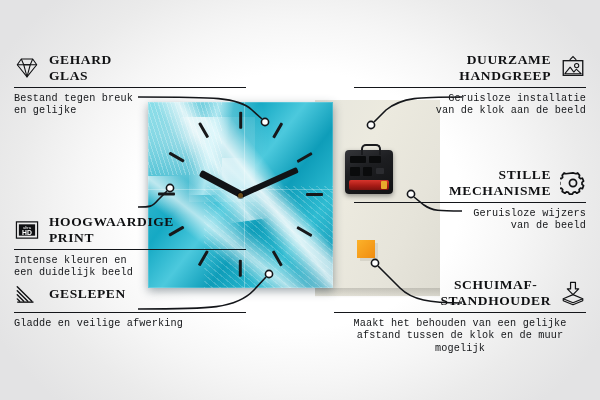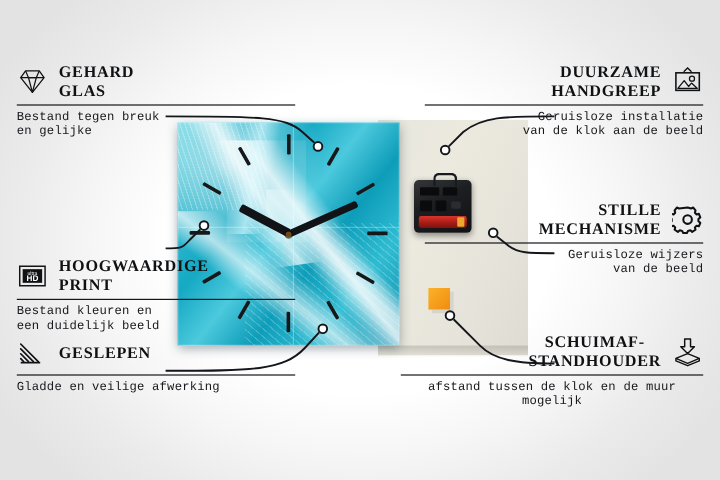--- a/index.html
+++ b/index.html
@@ -203,21 +203,21 @@
         <text x="16" y="15.2" font-family="Liberation Sans, sans-serif" font-size="5.2" fill="#ffffff" text-anchor="middle">ultra</text>
         <text x="16" y="21.6" font-family="Liberation Sans, sans-serif" font-size="8.4" font-weight="bold" fill="#ffffff" text-anchor="middle">HD</text>
       </svg>
       <div class="title">
         <div>HOOGWAARDIGE</div>
         <div>PRINT</div>
       </div>
     </div>
     <div class="rule"></div>
     <div class="desc">
-      <div>Bestand kleuren en</div>
+      <div>Intense kleuren en</div>
       <div>een duidelijk beeld</div>
     </div>
   </div>
 
   <div class="feat left" id="feat-randen">
     <div class="head">
       <svg class="ico" viewBox="0 0 32 32">
         <g stroke="#101113" stroke-width="1.7" stroke-linecap="round">
           <line x1="4" y1="7" x2="22" y2="25"></line>
           <line x1="4" y1="12" x2="17" y2="25"></line>
@@ -283,17 +283,18 @@
         <path d="M16 18 L28 23 L16 28 L4 23 Z" fill="none" stroke="#101113" stroke-width="1.4" stroke-linejoin="round"></path>
         <path d="M4 23 v2.6 L16 30.5 L28 25.6 V23" fill="none" stroke="#101113" stroke-width="1.4" stroke-linejoin="round"></path>
       </svg>
       <div class="title">
         <div>SCHUIMAF-</div>
         <div>STANDHOUDER</div>
       </div>
     </div>
     <div class="rule"></div>
     <div class="desc">
+      <div>Maakt het behouden van een gelijke</div>
       <div>afstand tussen de klok en de muur mogelijk</div>
     </div>
   </div>
 
 </div>
 
 </body></html>

